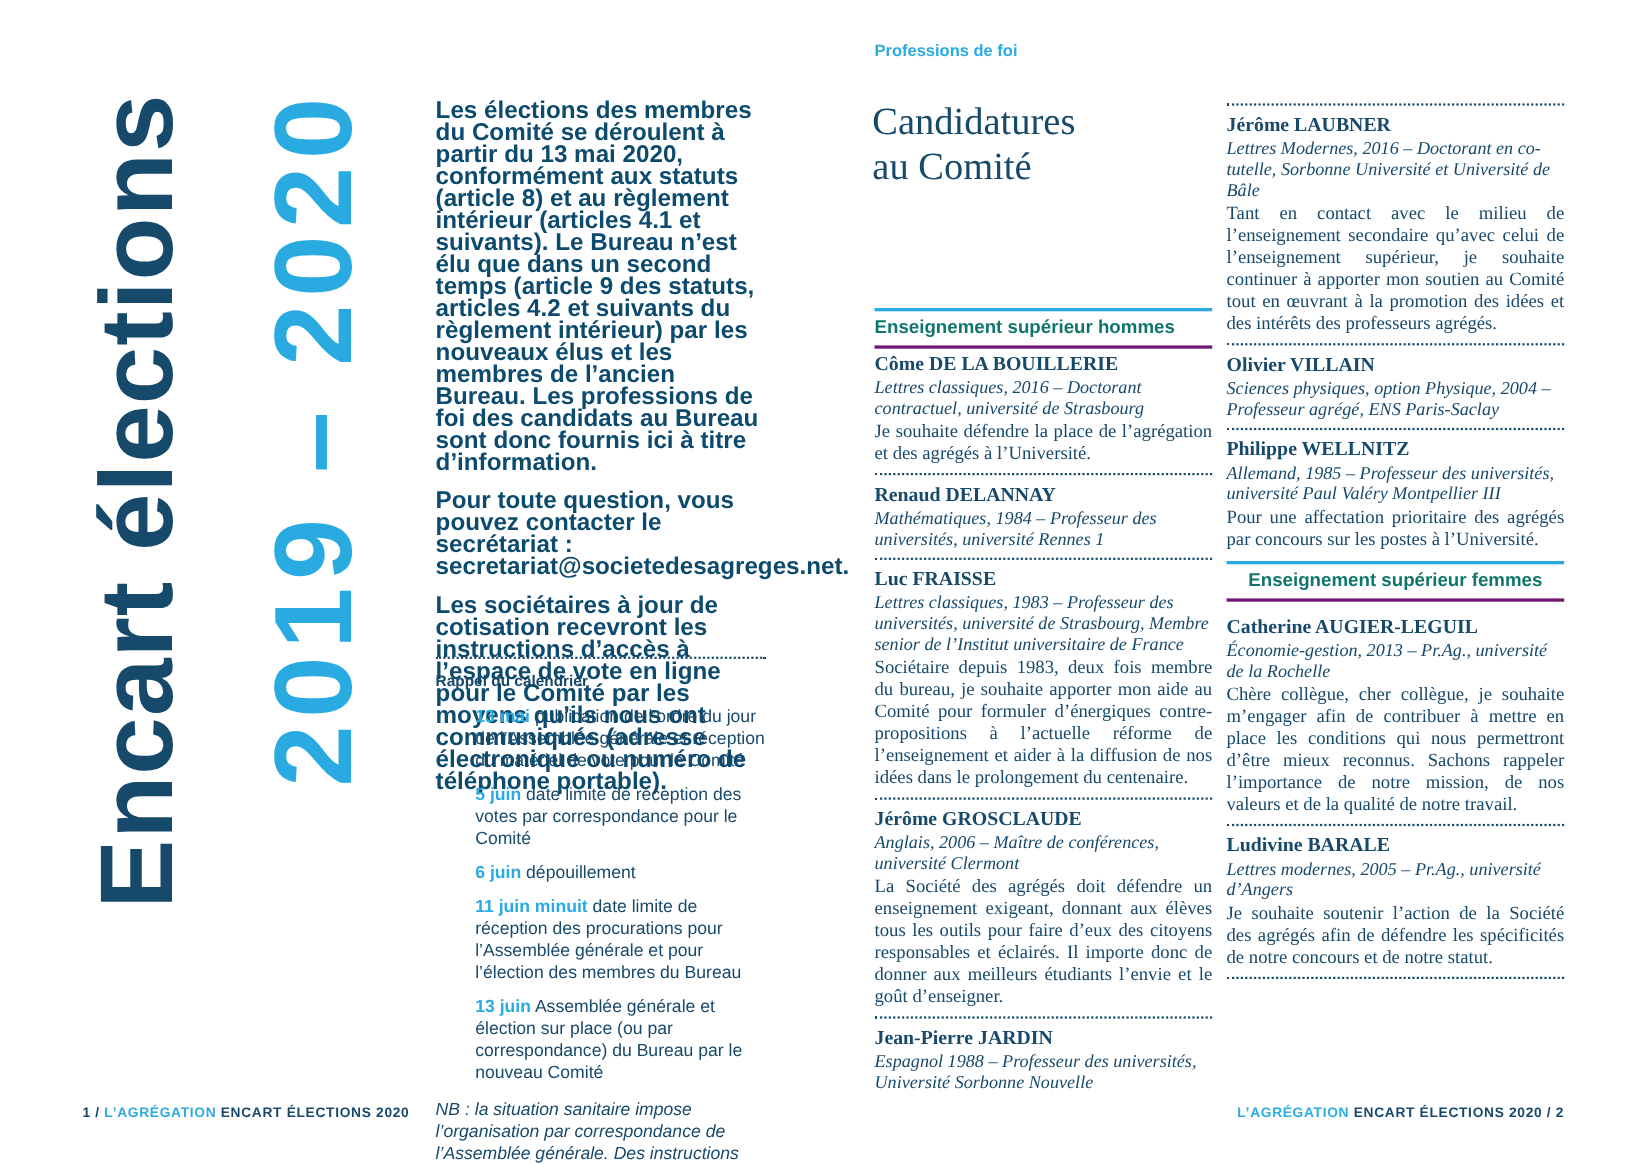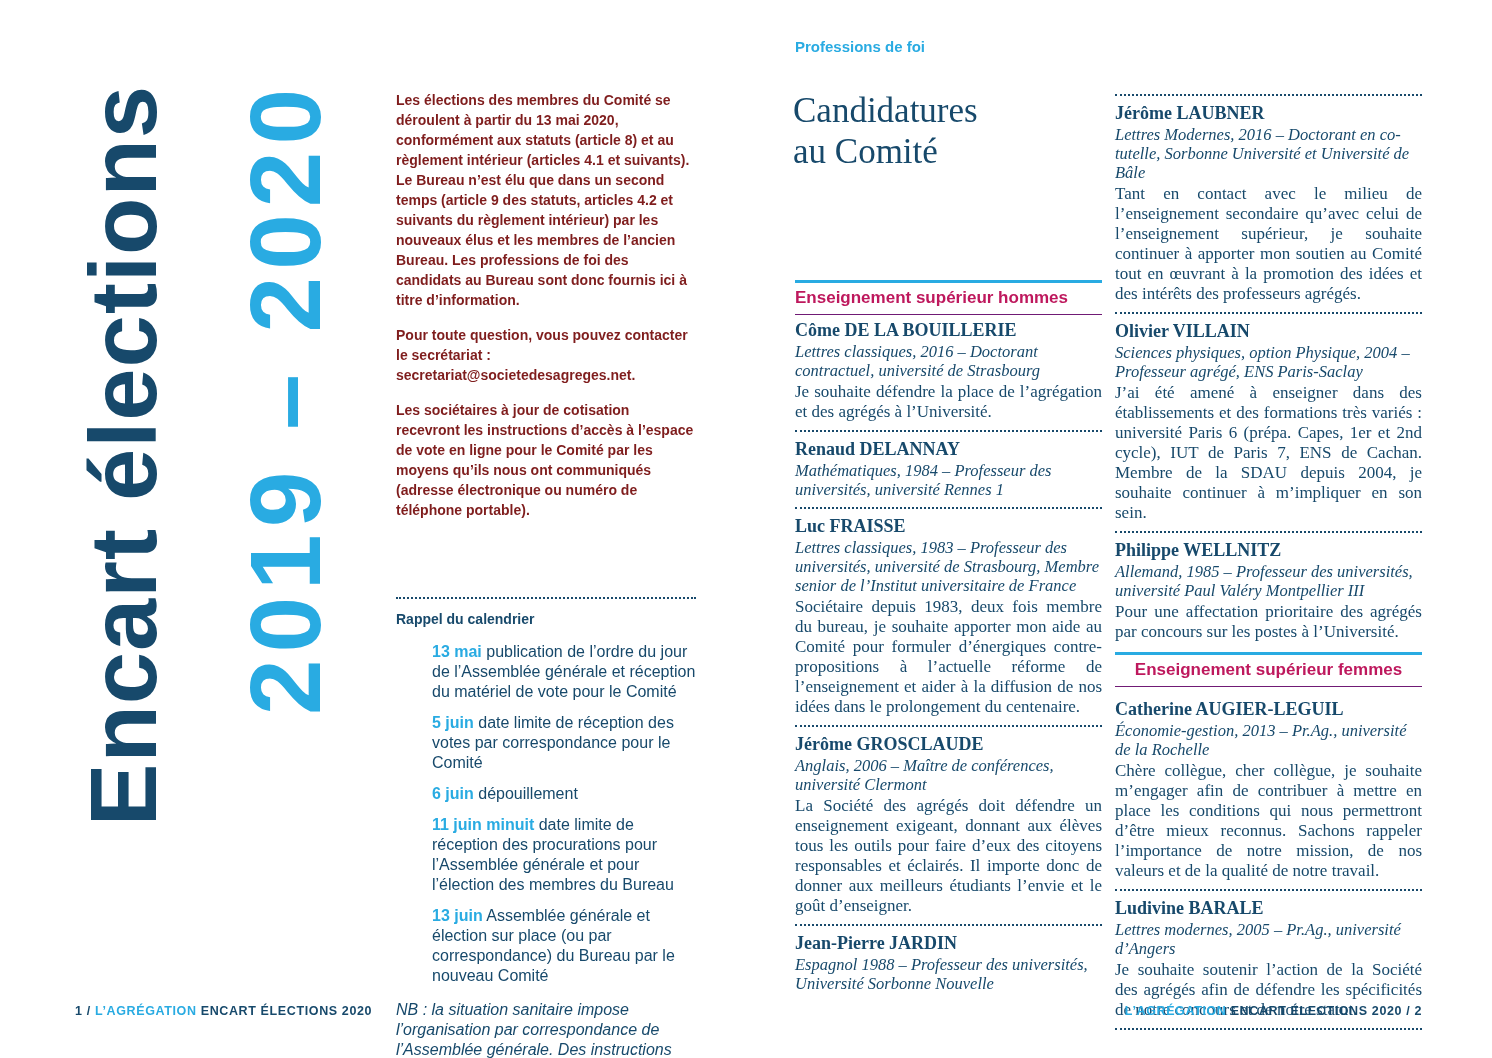--- a/index.html
+++ b/index.html
@@ -13,21 +13,21 @@
   .vt {
     position:absolute; writing-mode:vertical-rl; transform:rotate(180deg);
     font-weight:bold; white-space:nowrap;
   }
   #vt-line1 { left:70px; top:85px; font-size:94px; color:#17496b; letter-spacing:0.01em; }
   #vt-line2 { left:228px; top:82px; font-size:100px; color:#29abe2; letter-spacing:0.07em; }
 
   
   #intro {
     position:absolute; left:396px; top:90px; width:300px;
-    color:#7f1d1d; font-weight:bold; font-size:14px; line-height:20px;
+    color:#0c4a6e; font-weight:bold; font-size:22px; line-height:20px;
   }
   #intro p + p { margin-top:15px; }
 
   
   #calendar {
     position:absolute; left:396px; top:597px; width:300px;
     color:#17496b; font-size:16px; line-height:20px;
   }
   .dotrule { border-top:2px dotted #17496b; height:0; }
   #calendar .dotrule { margin-bottom:10px; }
@@ -38,22 +38,22 @@
 
   
   #kicker { position:absolute; left:795px; top:38px; color:#29abe2; font-weight:bold; font-size:15px; }
   #main-title {
     position:absolute; left:793px; top:90px; font-family:"Liberation Serif", serif;
     font-size:35px; line-height:41px; color:#17496b; font-weight:normal;
   }
 
   
   .sec-header {
-    border-top:3px solid #29abe2; border-bottom:1px solid #701a75;
-    color:#be185d; font-weight:bold; font-size:17px; padding:5px 0 6px;
+    border-top:3px solid #29abe2; border-bottom:3px solid #701a75;
+    color:#0f766e; font-weight:bold; font-size:17px; padding:5px 0 6px;
     font-family:"Liberation Sans", sans-serif;
   }
   #sec-hommes { position:absolute; left:795px; top:280px; width:307px; }
   .sec-header.inline { margin:10px 0 12px;text-align:center; }
 
   
   #col-mid  { position:absolute; left:795px;  top:320px; width:307px; }
   #col-right{ position:absolute; left:1115px; top:94px;  width:307px; }
 
   .candidate { font-family:"Liberation Serif", serif; color:#17496b; }
@@ -137,21 +137,20 @@
     <div class="dotsep first"></div>
     <div class="candidate">
       <div class="cand-name">Jérôme LAUBNER</div>
       <div class="cand-details">Lettres Modernes, 2016 – Doctorant en co-tutelle, Sorbonne Université et Université de Bâle</div>
       <div class="cand-statement">Tant en contact avec le milieu de l’enseignement secondaire qu’avec celui de l’enseignement supérieur, je souhaite continuer à apporter mon soutien au Comité tout en œuvrant à la promotion des idées et des intérêts des professeurs agrégés.</div>
     </div>
     <div class="dotsep"></div>
     <div class="candidate">
       <div class="cand-name">Olivier VILLAIN</div>
       <div class="cand-details">Sciences physiques, option Physique, 2004 – Professeur agrégé, ENS Paris-Saclay</div>
-      <div class="cand-statement">J’ai été amené à enseigner dans des établissements et des formations très variés : université Paris 6 (prépa. Capes, 1er et 2nd cycle), IUT de Paris 7, ENS de Cachan. Membre de la SDAU depuis 2004, je souhaite continuer à m’impliquer en son sein.</div>
     </div>
     <div class="dotsep"></div>
     <div class="candidate">
       <div class="cand-name">Philippe WELLNITZ</div>
       <div class="cand-details">Allemand, 1985 – Professeur des universités, université Paul Valéry Montpellier III</div>
       <div class="cand-statement">Pour une affectation prioritaire des agrégés par concours sur les postes à l’Université.</div>
     </div>
     <div class="sec-header inline">Enseignement supérieur femmes</div>
     <div class="candidate">
       <div class="cand-name">Catherine AUGIER-LEGUIL</div>

